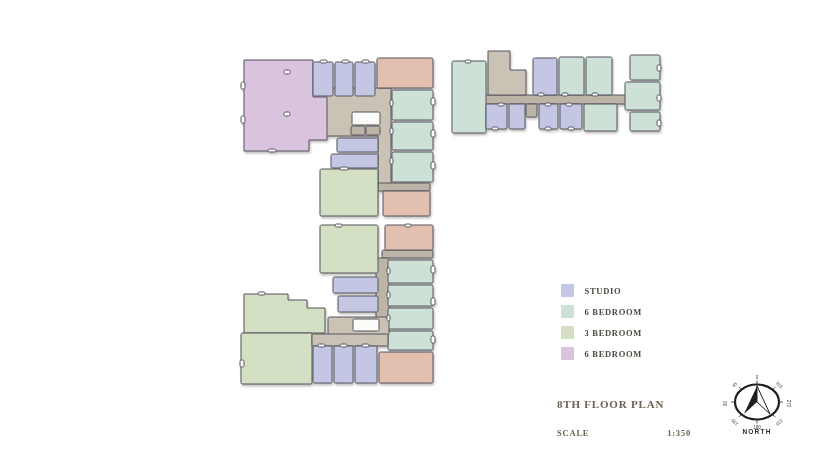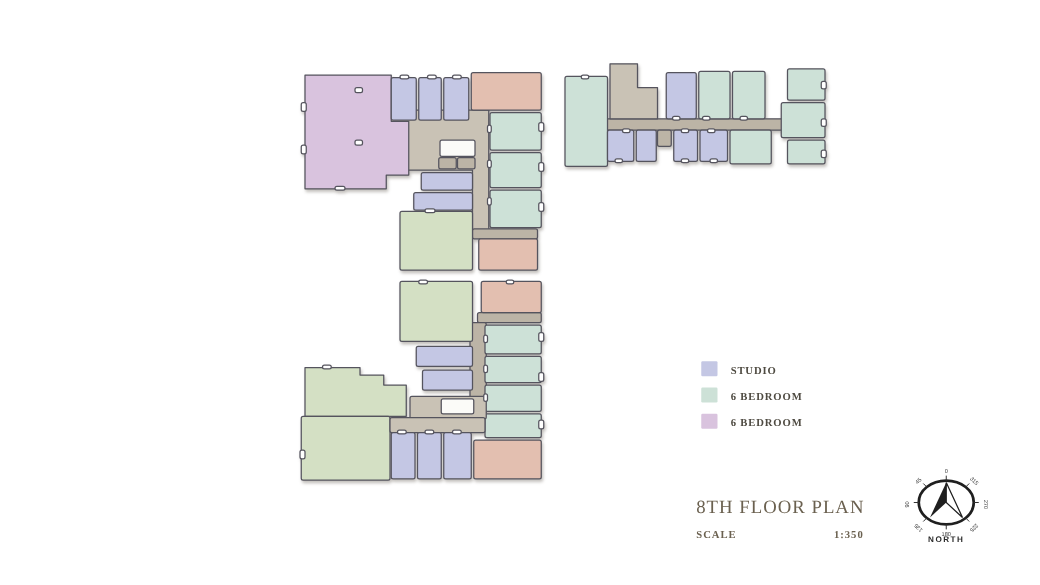--- a/index.html
+++ b/index.html
@@ -19,30 +19,30 @@
   .plan{filter:drop-shadow(1.5px 2px 1.2px rgba(95,88,75,.38));}
   .plan rect,.plan path{stroke:var(--outline);stroke-width:1;stroke-linejoin:round;}
   .plan rect{rx:1.5px;}
   .unit{fill:#dcdcdc;}
   .core{fill:var(--core);}
   .core2{fill:var(--core-dark);}
   .shaft{fill:#fbfbf8;}
   .notch{fill:#ffffff;stroke:none;}
   
   .legend{position:absolute;left:561px;top:280px;}
-  .legend-row{display:flex;align-items:flex-end;height:21px;}
+  .legend-row{display:flex;align-items:center;height:21px;}
   .swatch{width:12.5px;height:12.5px;border-radius:1px;flex:0 0 auto;}
   .legend-label{
     margin-left:11px;font-size:8.5px;font-weight:700;letter-spacing:.7px;
     color:#4e4a41;white-space:nowrap;
   }
   
   .titleblock{position:absolute;left:557px;top:398px;width:134px;color:var(--title-text);}
-  .plan-title{font-size:15px;font-weight:400;letter-spacing:.8px;white-space:nowrap;}
-  .scale-row{display:flex;justify-content:space-between;margin-top:7px;
+  .plan-title{font-size:11px;font-weight:700;letter-spacing:.8px;white-space:nowrap;}
+  .scale-row{display:flex;justify-content:space-between;margin-top:18px;
     font-size:8.5px;font-weight:700;letter-spacing:.8px;}
   
   .deg{font-family:"Liberation Sans",sans-serif;font-size:4.5px;fill:#3a3a3a;text-anchor:middle;}
   .tick{stroke:#333;stroke-width:.8;}
   .north-label{font-family:"Liberation Sans",sans-serif;font-size:6.5px;letter-spacing:1.2px;
     fill:#2a2a2a;text-anchor:middle;font-weight:700;}
 </style>
 </head>
 <body>
 
@@ -186,20 +186,24 @@
   <div class="legend">
       <div class="legend-row">
         <span class="swatch" style="background: rgb(196, 199, 228);"></span>
         <span class="legend-label">STUDIO</span>
       </div>
       <div class="legend-row">
         <span class="swatch" style="background: rgb(205, 225, 215);"></span>
         <span class="legend-label">6 BEDROOM</span>
       </div>
       <div class="legend-row">
+        <span class="swatch" style="background: rgb(212, 224, 196);"></span>
+        <span class="legend-label">3 BEDROOM</span>
+      </div>
+      <div class="legend-row">
         <span class="swatch" style="background: rgb(217, 195, 222);"></span>
         <span class="legend-label">6 BEDROOM</span>
       </div>
     </div>
 
   <div class="titleblock">
     <div class="plan-title">8TH FLOOR PLAN</div>
     <div class="scale-row">
       <span>SCALE</span>
       <span>1:350</span>

